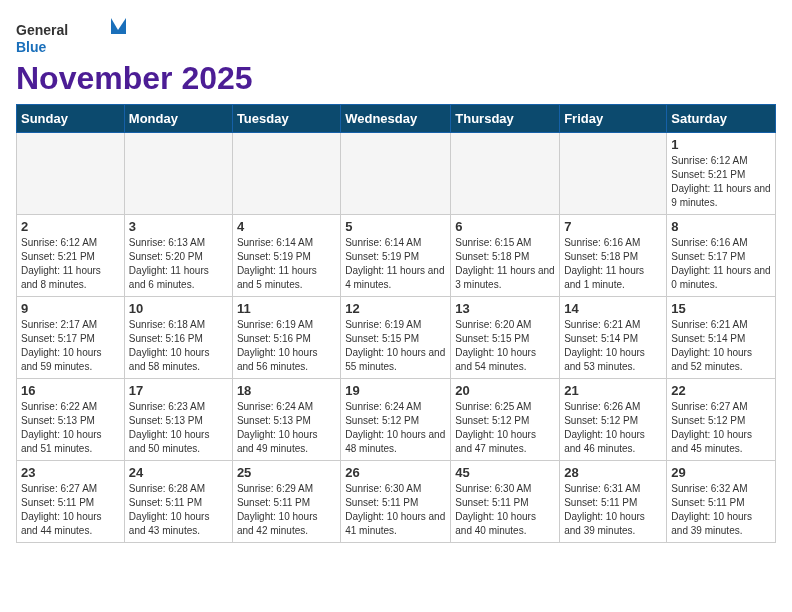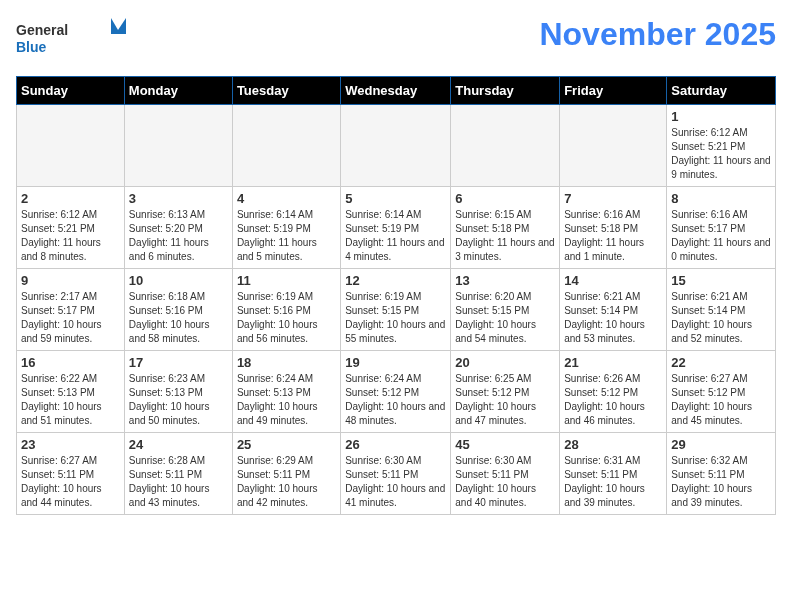--- a/index.html
+++ b/index.html
@@ -7,46 +7,47 @@
       font-family: Arial, sans-serif;
       background: #fff;
       width: 792px;
       min-height: 612px;
       padding: 16px;
     }
     .header {
       display: flex;
       justify-content: space-between;
       align-items: flex-start;
-      margin-bottom: 16px;
+      margin-bottom: 7px;
+      flex-direction: column;
     }
     .logo {
       display: flex;
       align-items: center;
       gap: 4px;
     }
     .title-block {
       text-align: right;
     }
     .month-title {
       font-size: 32px;
       font-weight: bold;
-      color: #3b82f6;
+      color: #4c1d95;
     }
     .location {
       font-size: 14px;
       color: #555;
     }
     .calendar {
       width: 100%;
       border-collapse: collapse;
       border: 1px solid #ccc;
     }
     .calendar thead th {
-      background-color: #000000;
+      background-color: #0c4a6e;
       color: #fff;
       font-size: 13px;
       font-weight: bold;
       padding: 6px 4px;
       text-align: left;
       border: 1px solid #1560a8;
     }
     .calendar tbody td {
       vertical-align: top;
       border: 1px solid #ccc;

